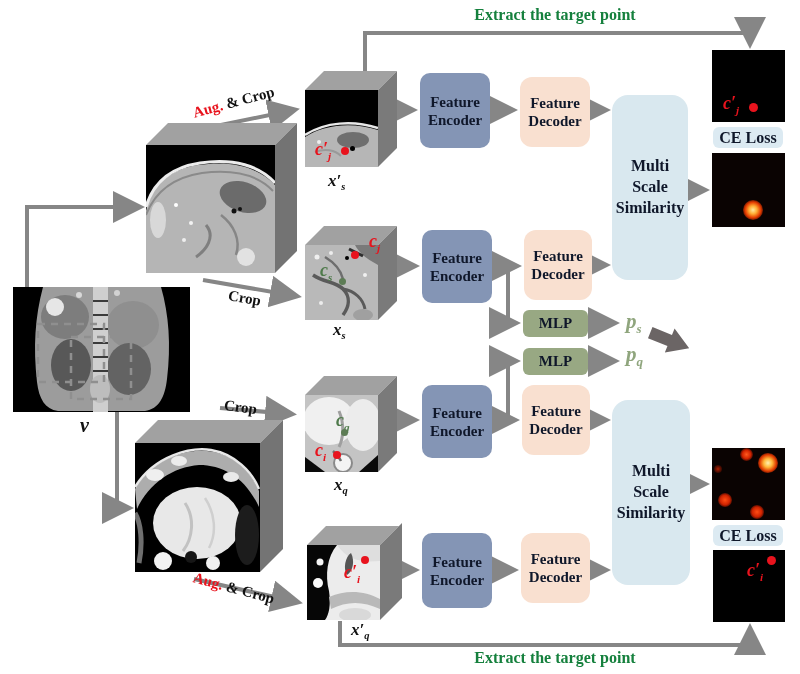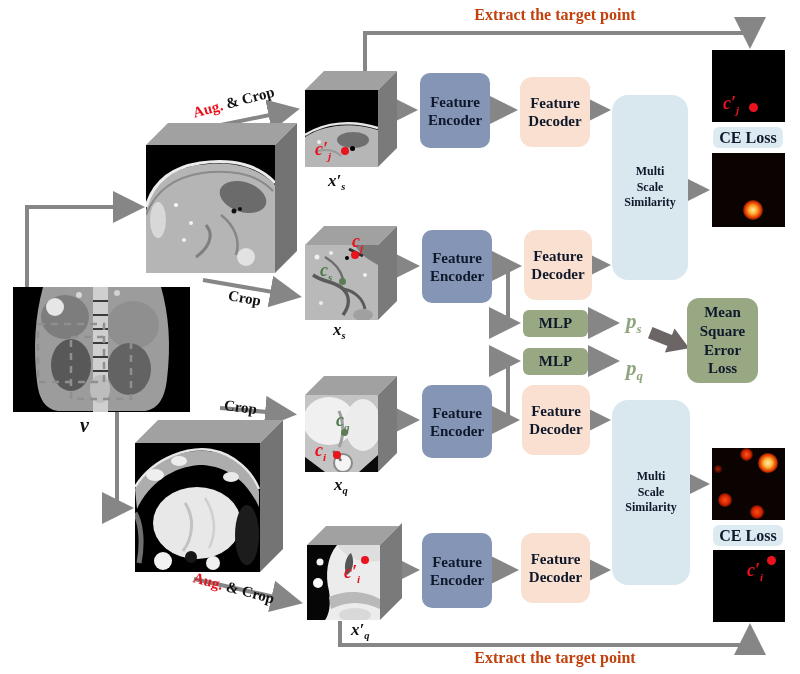--- a/index.html
+++ b/index.html
@@ -4,24 +4,24 @@
 <style>
   html,body{margin:0;padding:0;background:#fff;}
   .stage{position:relative;width:800px;height:674px;background:#ffffff;
          font-family:"Liberation Serif",serif;overflow:hidden;}
   .abs{position:absolute;}
   .box{position:absolute;display:flex;align-items:center;justify-content:center;
        text-align:center;font-weight:bold;color:#0f172a;white-space:pre-line;}
   .encoder{background:#8495b5;border-radius:10px;font-size:15px;line-height:1.2;}
   .decoder{background:#f9e0d0;border-radius:12px;font-size:15px;line-height:1.2;}
   .mlp{background:#98a883;border-radius:6px;font-size:15px;}
-  .similarity{background:#d9e8ef;border-radius:16px;font-size:12px;line-height:1.3;}
+  .similarity{background:#d9e8ef;border-radius:16px;font-size:16px;line-height:1.3;}
   .mse{background:#98a883;border-radius:12px;font-size:15px;line-height:1.25;}
   .ce{background:#dceaf2;border-radius:6px;font-size:16px;}
-  .banner{position:absolute;font-weight:bold;font-size:16px;color:#c2410c;text-align:center;white-space:nowrap;}
+  .banner{position:absolute;font-weight:bold;font-size:16px;color:#15803d;text-align:center;white-space:nowrap;}
   .black-img{position:absolute;background:#000;}
   .heat{position:absolute;background:#0a0302;overflow:hidden;}
   .dot{position:absolute;border-radius:50%;}
   .math{position:absolute;font-weight:bold;font-style:italic;color:#111;white-space:nowrap;}
   .math sub{font-size:62%;font-style:italic;}
   .red{color:#e8131d;}
   .green{color:#4f7a4b;}
   .sage{color:#8fa57d;}
   .m15{font-size:18px;} .m17{font-size:17px;} .m18{font-size:21px;} .m20{font-size:20px;}
   .op-label{position:absolute;font-weight:bold;font-size:15px;color:#111;white-space:nowrap;}
@@ -211,21 +211,21 @@
         <path d="M38,44 C50,46 58,54 60,64" stroke="#5a5a5a" stroke-width="3" fill="none"></path>
         <path d="M20,12 C30,18 36,26 38,34" stroke="#6e6e6e" stroke-width="2.5" fill="none"></path>
         <circle cx="12" cy="12" r="2.5" fill="#efefef"></circle>
           <circle cx="26" cy="8" r="2" fill="#ededed"></circle>
         <circle cx="60" cy="30" r="2" fill="#f0f0f0"></circle>
           <circle cx="16" cy="58" r="2" fill="#ececec"></circle>
         <ellipse cx="58" cy="70" rx="10" ry="6" fill="#a0a0a0"></ellipse>
       </svg>
     </div>
   </div>
-  <div class="math m15 red z3" style="left:352px;top:231px;">
+  <div class="math m15 red z3" style="left:369px;top:231px;">
     <span>c</span><sub>j</sub>
   </div>
   <div class="dot z3" style="left:351px;top:251px;width:8px;height:8px;background:#e8131d;"></div>
   <div class="dot z3" style="left:345px;top:256px;width:4px;height:4px;background:#000;"></div>
   <div class="math m15 green z3" style="left:320px;top:260px;">
     <span>c</span><sub>s</sub>
   </div>
   <div class="dot z3" style="left:339px;top:278px;width:7px;height:7px;background:#5d7c55;"></div>
   <div class="math m17 z3" style="left:333px;top:320px;text-align:center;">
     <span>x</span><sub>s</sub>
@@ -303,28 +303,24 @@
 Encoder</div>
   <div class="box decoder z2" style="left:521px;top:533px;width:69px;height:70px;">Feature
 Decoder</div>
 
   <div class="box mlp z2" style="left:523px;top:310px;width:65px;height:27px;">MLP</div>
   <div class="box mlp z2" style="left:523px;top:348px;width:65px;height:27px;">MLP</div>
 
   <div class="math m18 sage z3" style="left:626px;top:309px;">
     <span>p</span><sub>s</sub>
   </div>
-  <div class="math m18 sage z3" style="left:626px;top:356px;">
+  <div class="math m18 sage z3" style="left:626px;top:342px;">
     <span>p</span><sub>q</sub>
   </div>
 
-  <div class="box mse z2" style="left:687px;top:298px;width:71px;height:85px;">Mean
-Square
-Error
-Loss</div>
 
   <div class="box similarity z2" style="left:612px;top:95px;width:76px;height:185px;">Multi
 Scale
 Similarity</div>
   <div class="box similarity z2" style="left:612px;top:400px;width:78px;height:185px;">Multi
 Scale
 Similarity</div>
 
   <div class="black-img z2" style="left:712px;top:50px;width:73px;height:72px;">
     <div class="math m15 red" style="left:11px;top:43px;">

